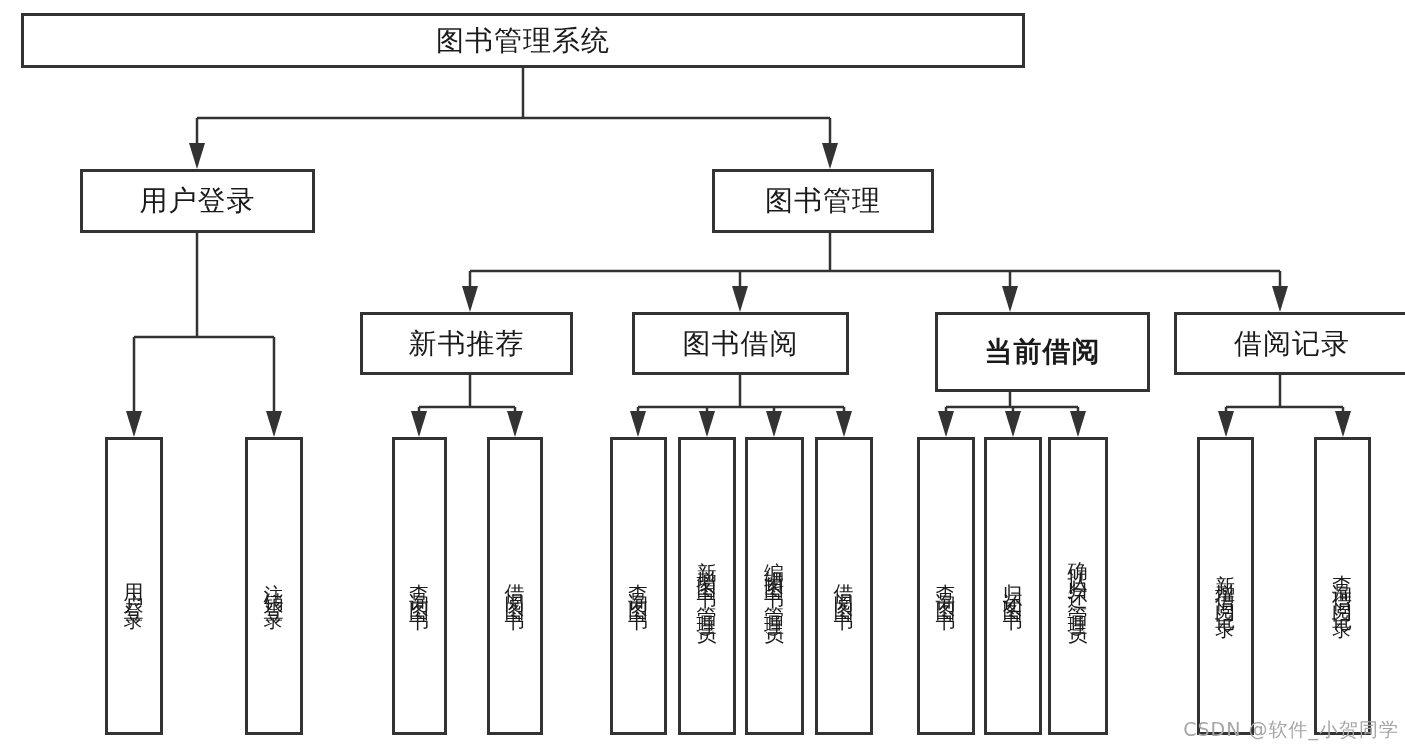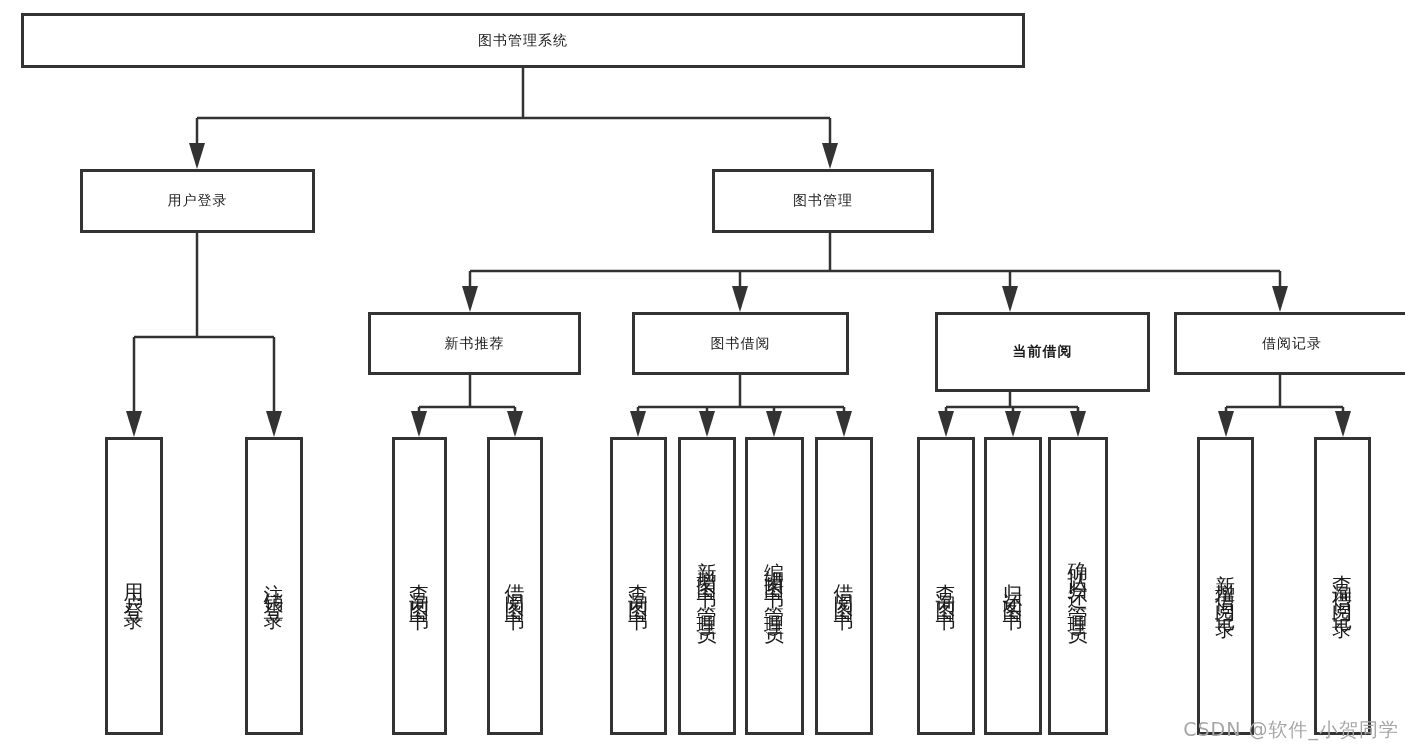--- a/index.html
+++ b/index.html
@@ -20,21 +20,21 @@
     position: absolute;
     box-sizing: border-box;
     border: 3px solid #333333;
     background: #ffffff;
     display: flex;
     align-items: center;
     justify-content: center;
     color: #1a1a1a;
   }
   .node.h > span {
-    font-size: 14px;
+    font-size: 28px;
     letter-spacing: 1px;
     white-space: nowrap;
   }
   .node.v > span {
     writing-mode: vertical-rl;
     text-orientation: mixed;
     font-size: 20px;
     letter-spacing: 9px;
     line-height: 1;
     white-space: nowrap;
@@ -125,21 +125,21 @@
     <span>图书管理系统</span>
   </div>
 
   <div class="node h" style="left:80px; top:169px; width:235px; height:64px;">
     <span>用户登录</span>
   </div>
   <div class="node h" style="left:712px; top:169px; width:222px; height:64px;">
     <span>图书管理</span>
   </div>
 
-  <div class="node h" style="left:368px; top:312px; width:213px; height:63px;">
+  <div class="node h" style="left:360px; top:312px; width:213px; height:63px;">
     <span>新书推荐</span>
   </div>
   <div class="node h" style="left:632px; top:312px; width:217px; height:63px;">
     <span>图书借阅</span>
   </div>
   <div class="node h" style="left:935px; top:312px; width:215px; height:80px;font-weight:bold;">
     <span>当前借阅</span>
   </div>
   <div class="node h" style="left:1174px; top:312px; width:236px; height:63px;">
     <span>借阅记录</span>

